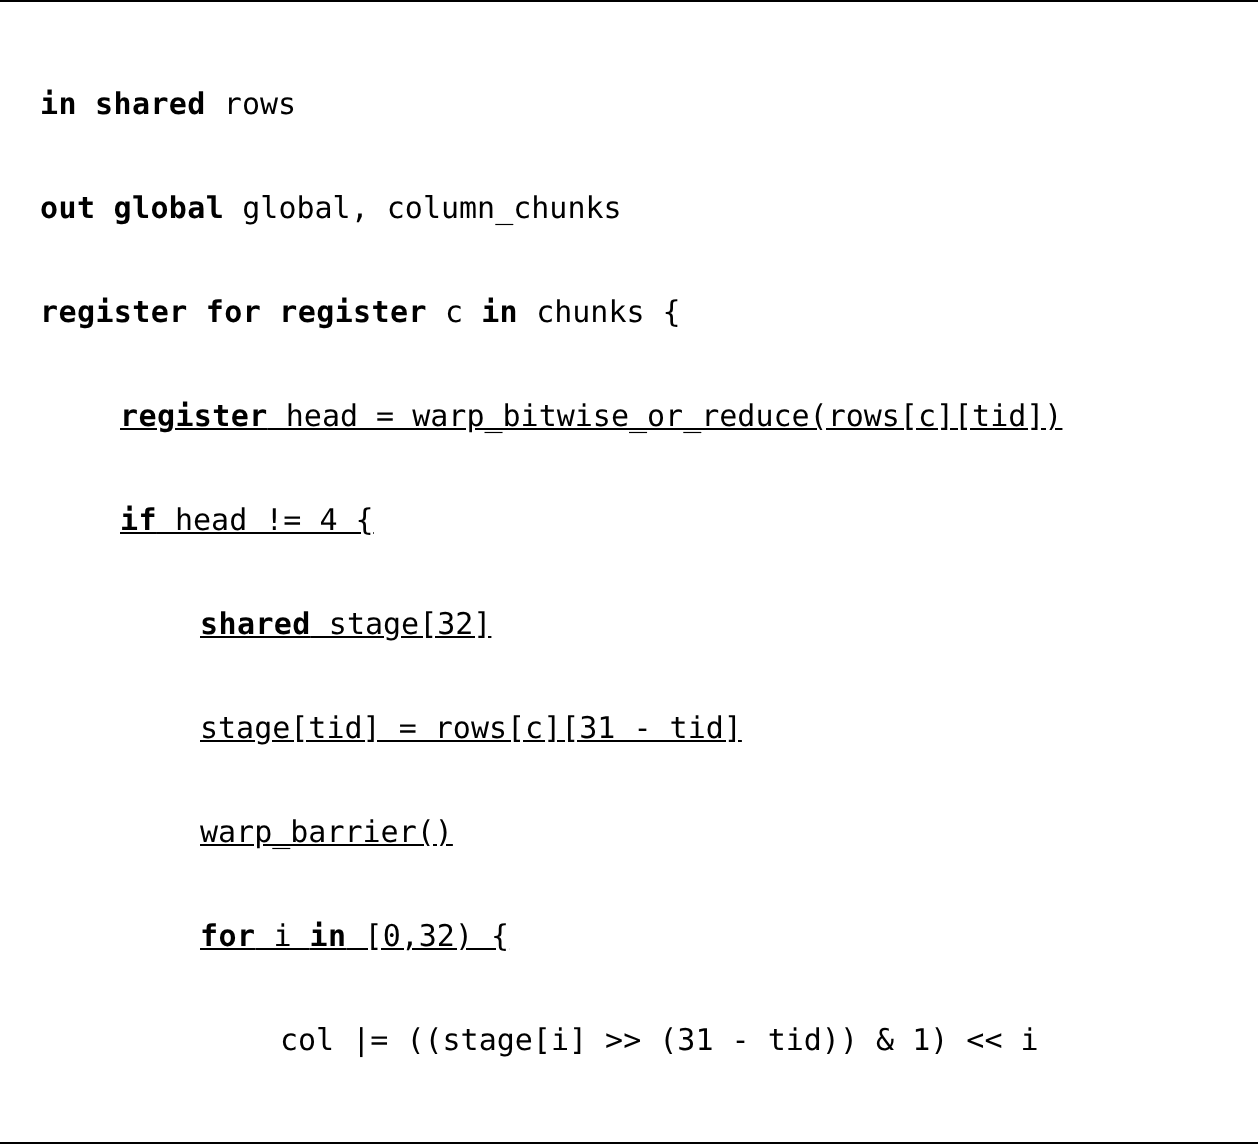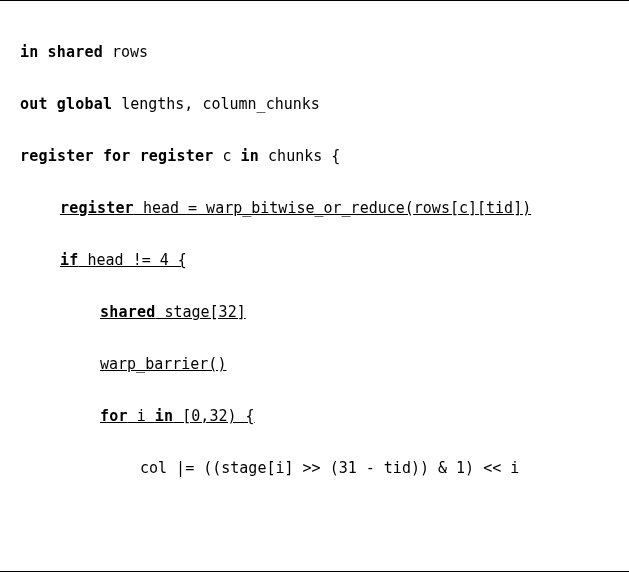--- a/index.html
+++ b/index.html
@@ -25,25 +25,26 @@
   .indent1 { padding-left: 40px; display: inline-block; text-decoration: underline; }
   .indent2 { padding-left: 80px; display: inline-block; text-decoration: underline; }
   .indent3 { padding-left: 120px; display: inline-block; }
   .line { display: block; }
 </style>
 </head>
 <body>
 
 <div class="frame">
 <span class="line"><span class="kw">in</span> <span class="kw">shared</span><span> rows</span></span>
-<span class="line"><span class="kw">out</span> <span class="kw">global</span><span> lengths, column_chunks</span></span>
+<span class="line"><span class="kw">out</span> <span class="kw">global</span><span> global, column_chunks</span></span>
 <span class="line"><span class="kw">register</span> <span class="kw">for</span> <span class="kw">register</span><span> c </span><span class="kw">in</span><span> chunks {</span></span>
 <span class="line"><span class="indent1"><span class="kw">register</span><span> head = warp_bitwise_or_reduce(rows[c][tid])</span></span></span>
 <span class="line"><span class="indent1"><span class="kw">if</span><span> head != 4 {</span></span></span>
 <span class="line"><span class="indent2"><span class="kw">shared</span><span> stage[32]</span></span></span>
+<span class="line"><span class="indent2"><span>stage[tid] = rows[c][31 - tid]</span></span></span>
 <span class="line"><span class="indent2"><span>warp_barrier()</span></span></span>
 <span class="line"><span class="indent2"><span class="kw">for</span><span> i </span><span class="kw">in</span><span> [0,32) {</span></span></span>
 <span class="line"><span class="indent3"><span>col |= ((stage[i] &gt;&gt; (31 - tid)) &amp; 1) &lt;&lt; i</span></span></span>
 
 
 
 
 
 
 

